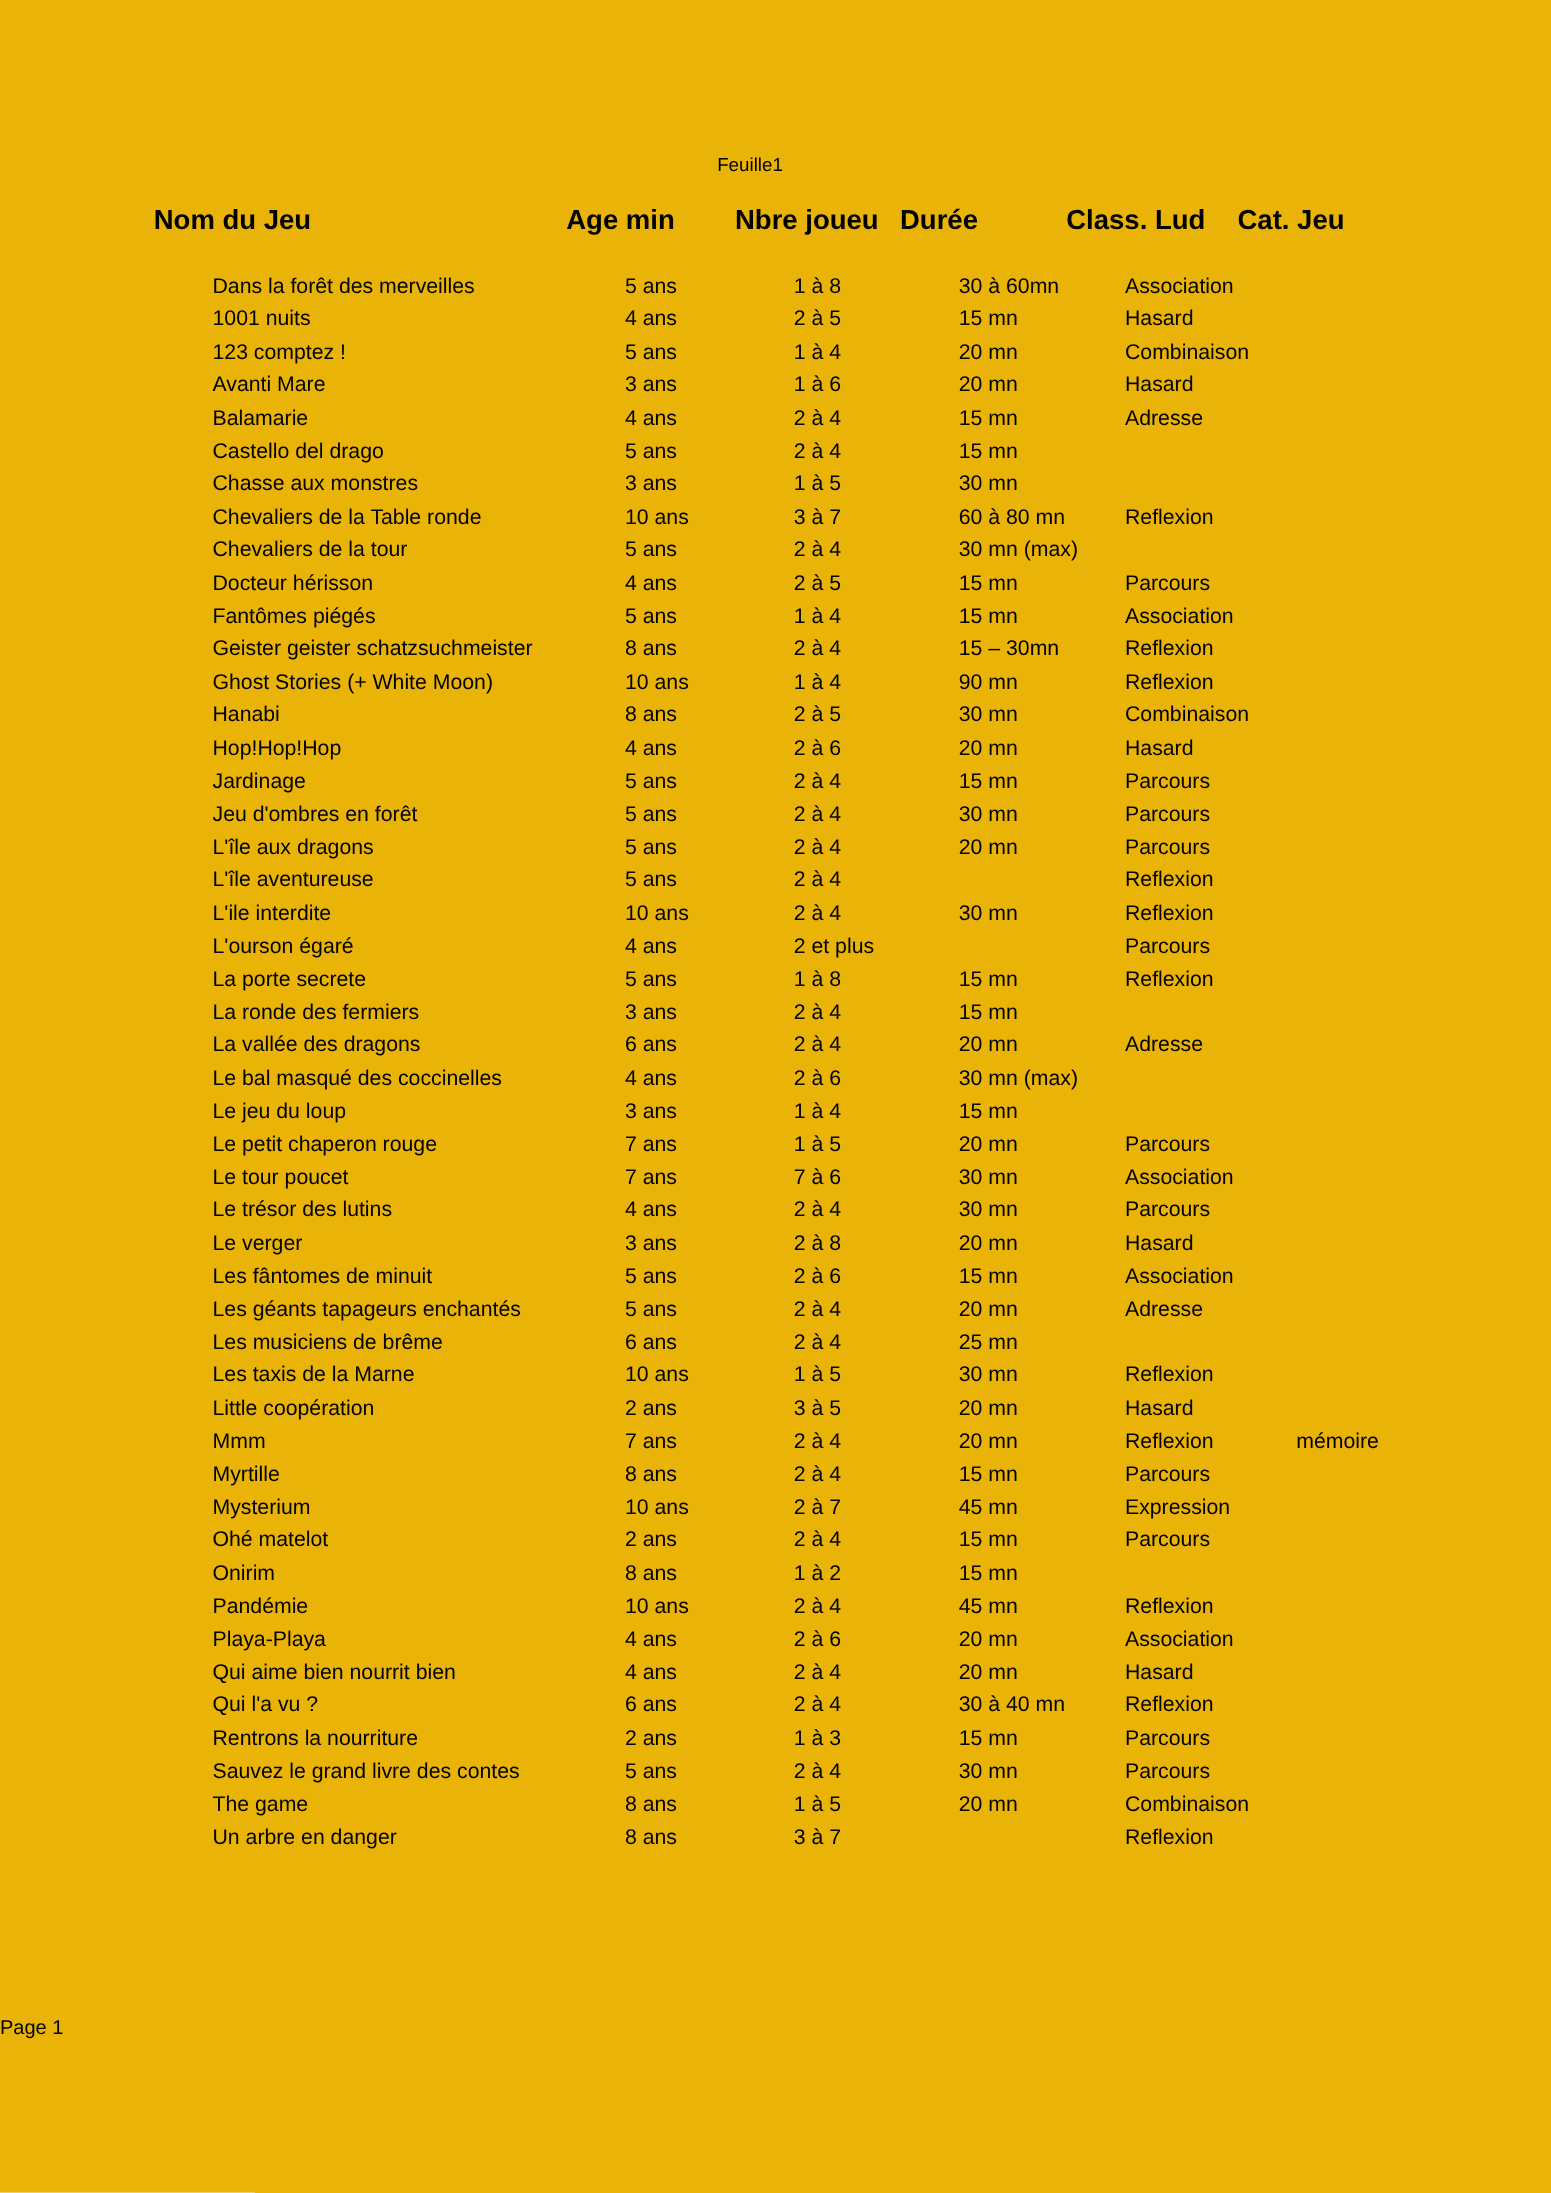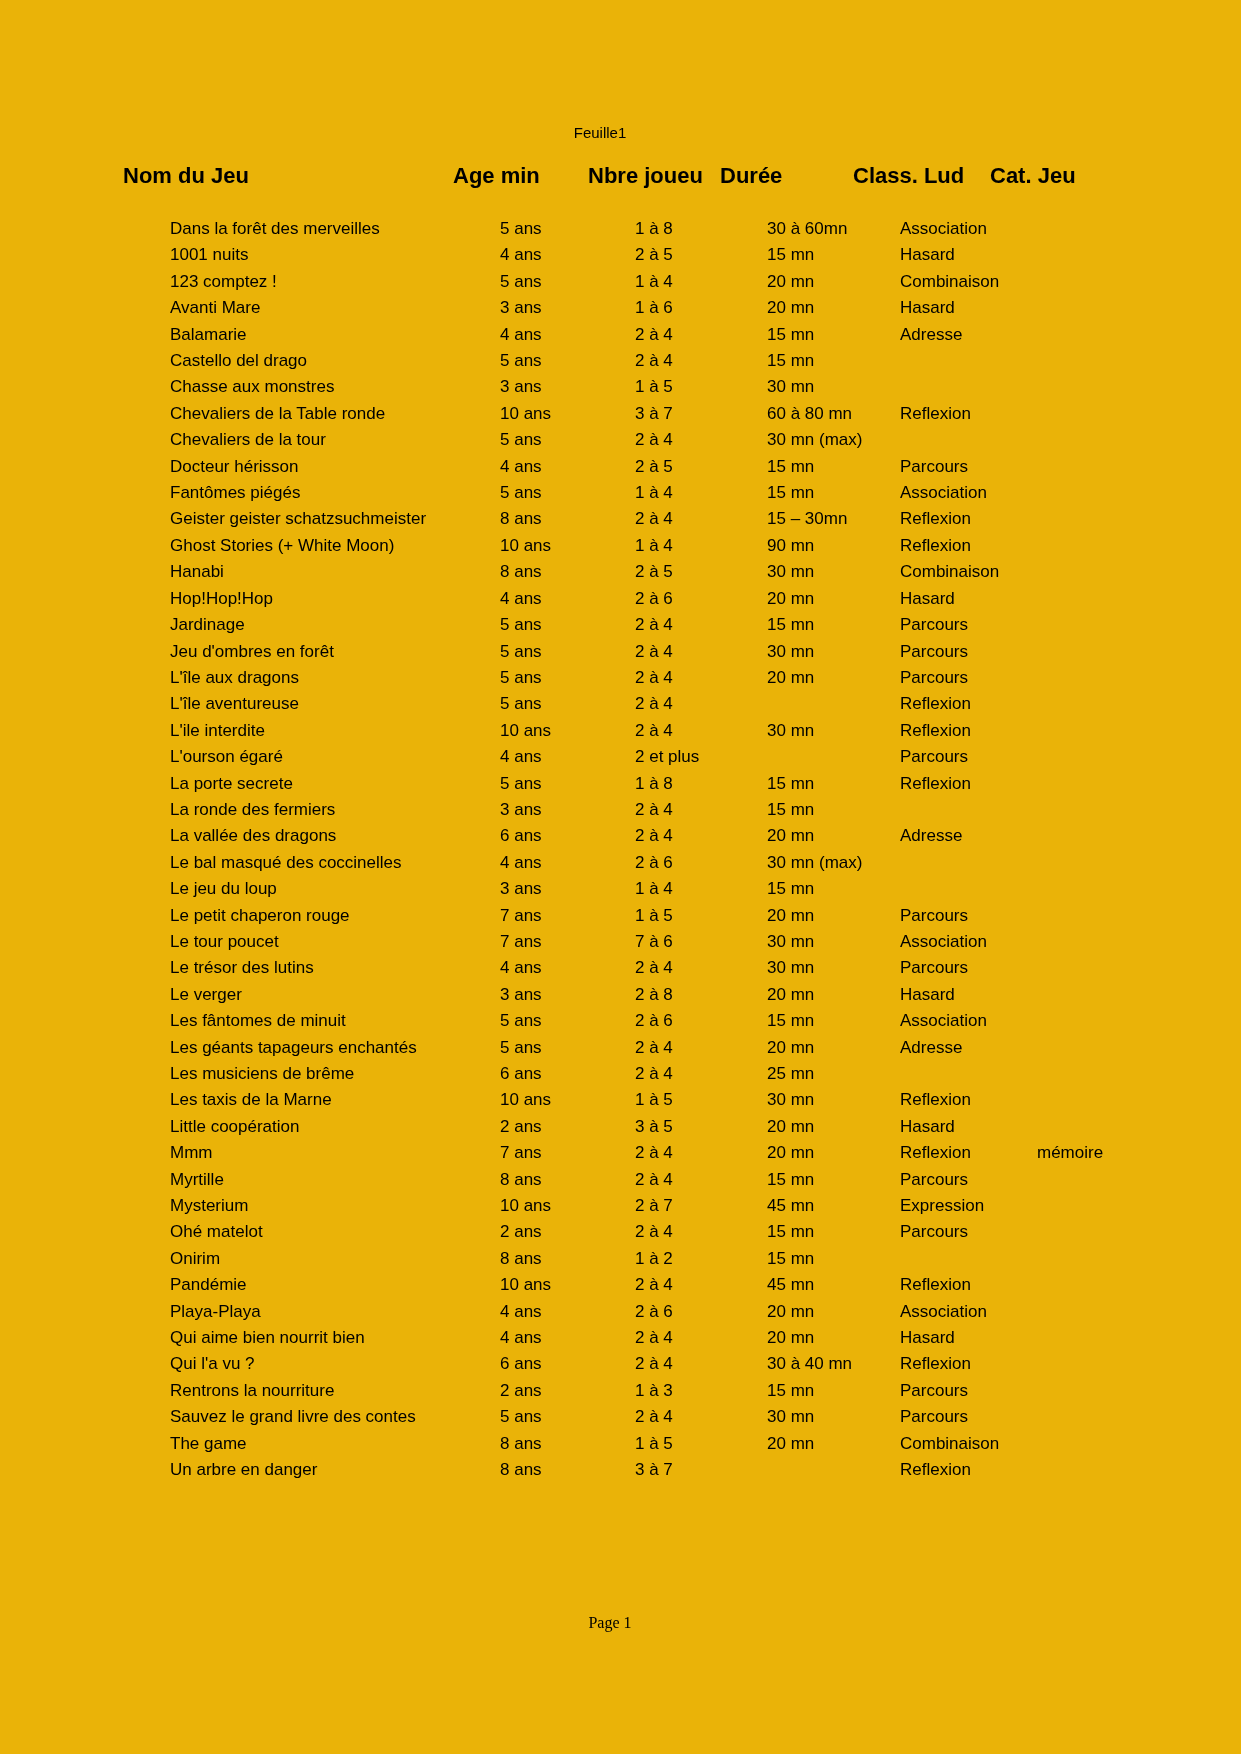--- a/index.html
+++ b/index.html
@@ -30,21 +30,21 @@
     border-collapse: collapse; table-layout: fixed; width: 1118px; margin-left: 34px;
   }
   table.games td {
     height: 26.4px; padding: 0;
     font-size: 17px; line-height: 26.4px;
     white-space: nowrap; overflow: visible;
     vertical-align: middle;
   }
   .page-footer {
     position: absolute; top: 1612px; left: 0; width: 1220px;
-    text-align: center; font-size: 16px; line-height: 22px; font-family: Liberation Serif, serif;
+    text-align: left; font-size: 16px; line-height: 22px;
   }
 </style>
 </head>
 <body>
 
 <div class="page">
 
   <div class="sheet-title">Feuille1</div>
 
   <div class="header-row">

